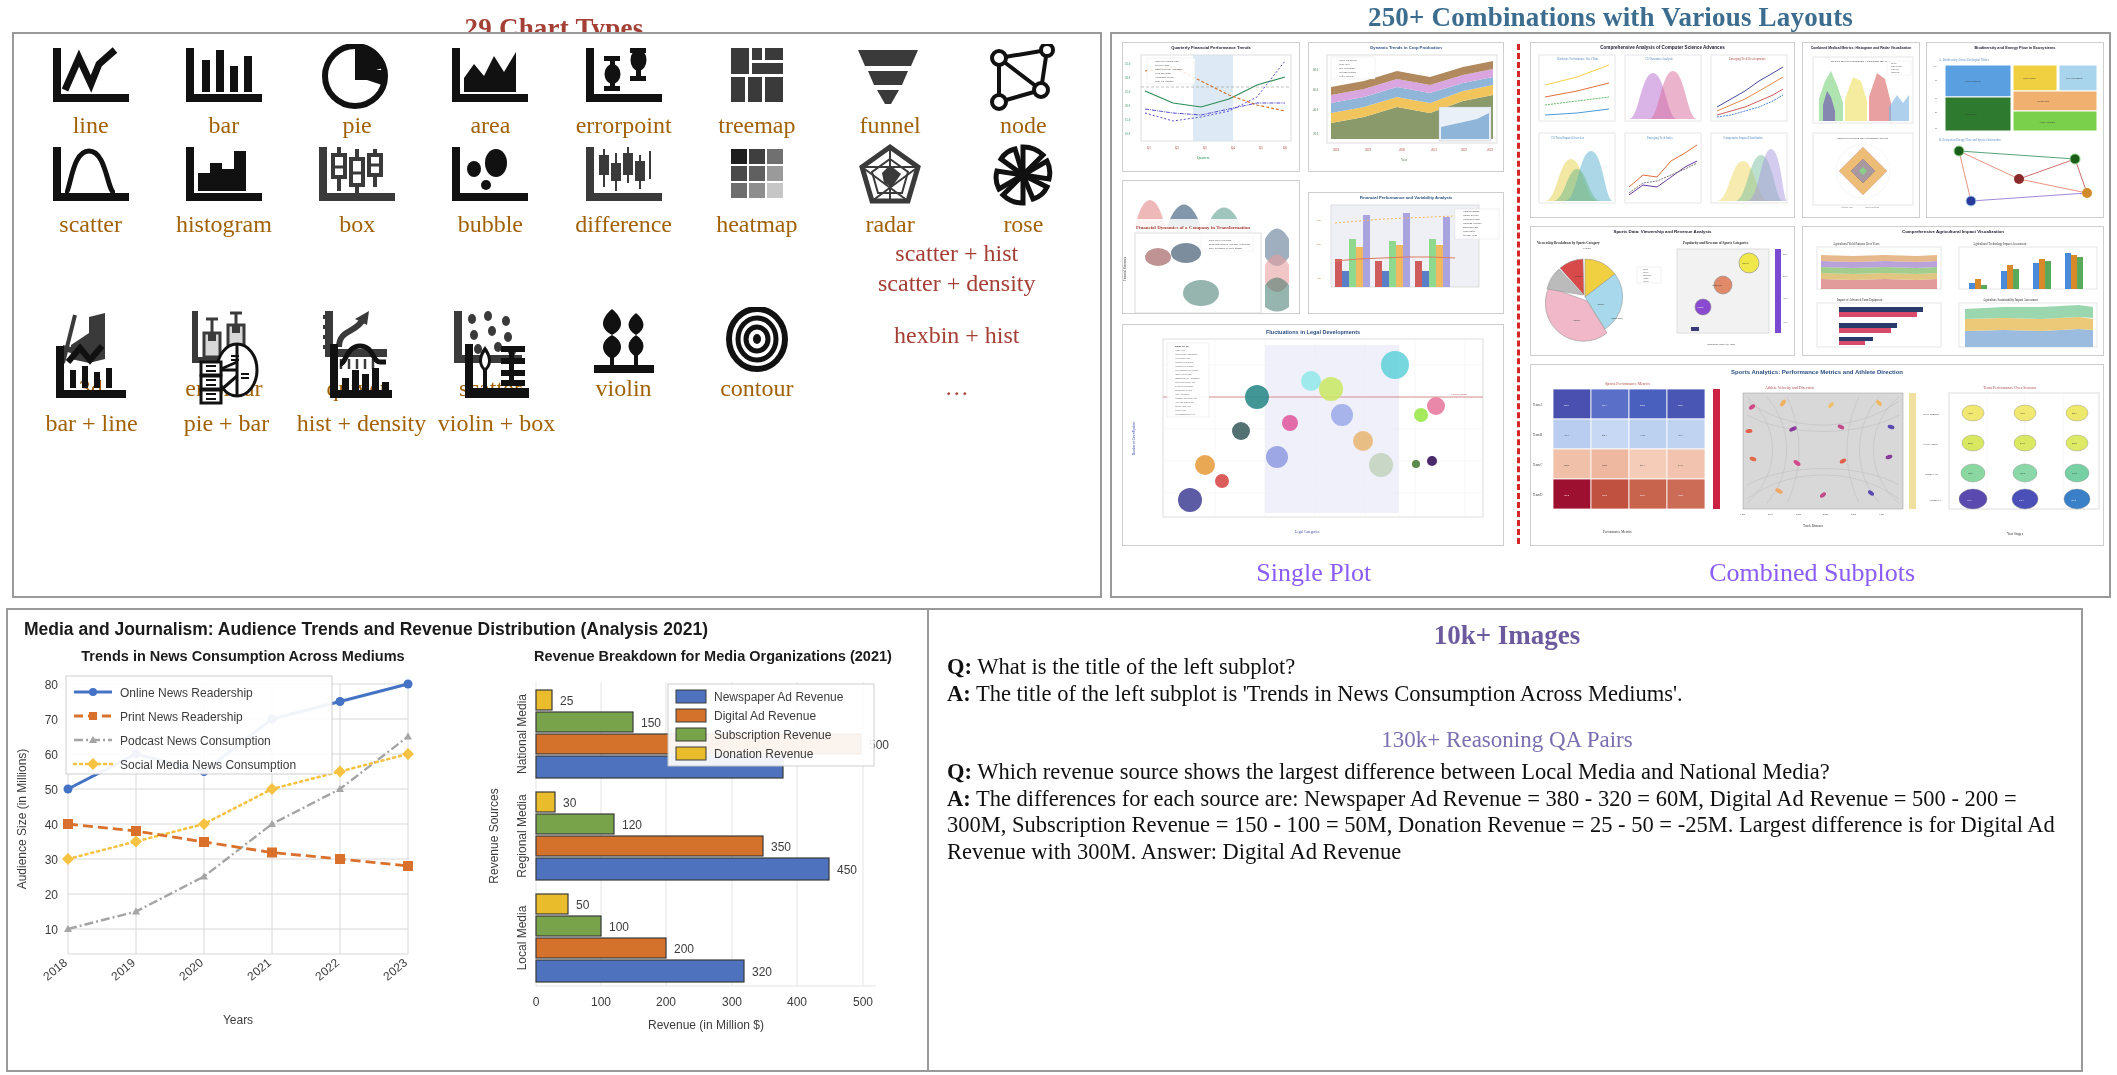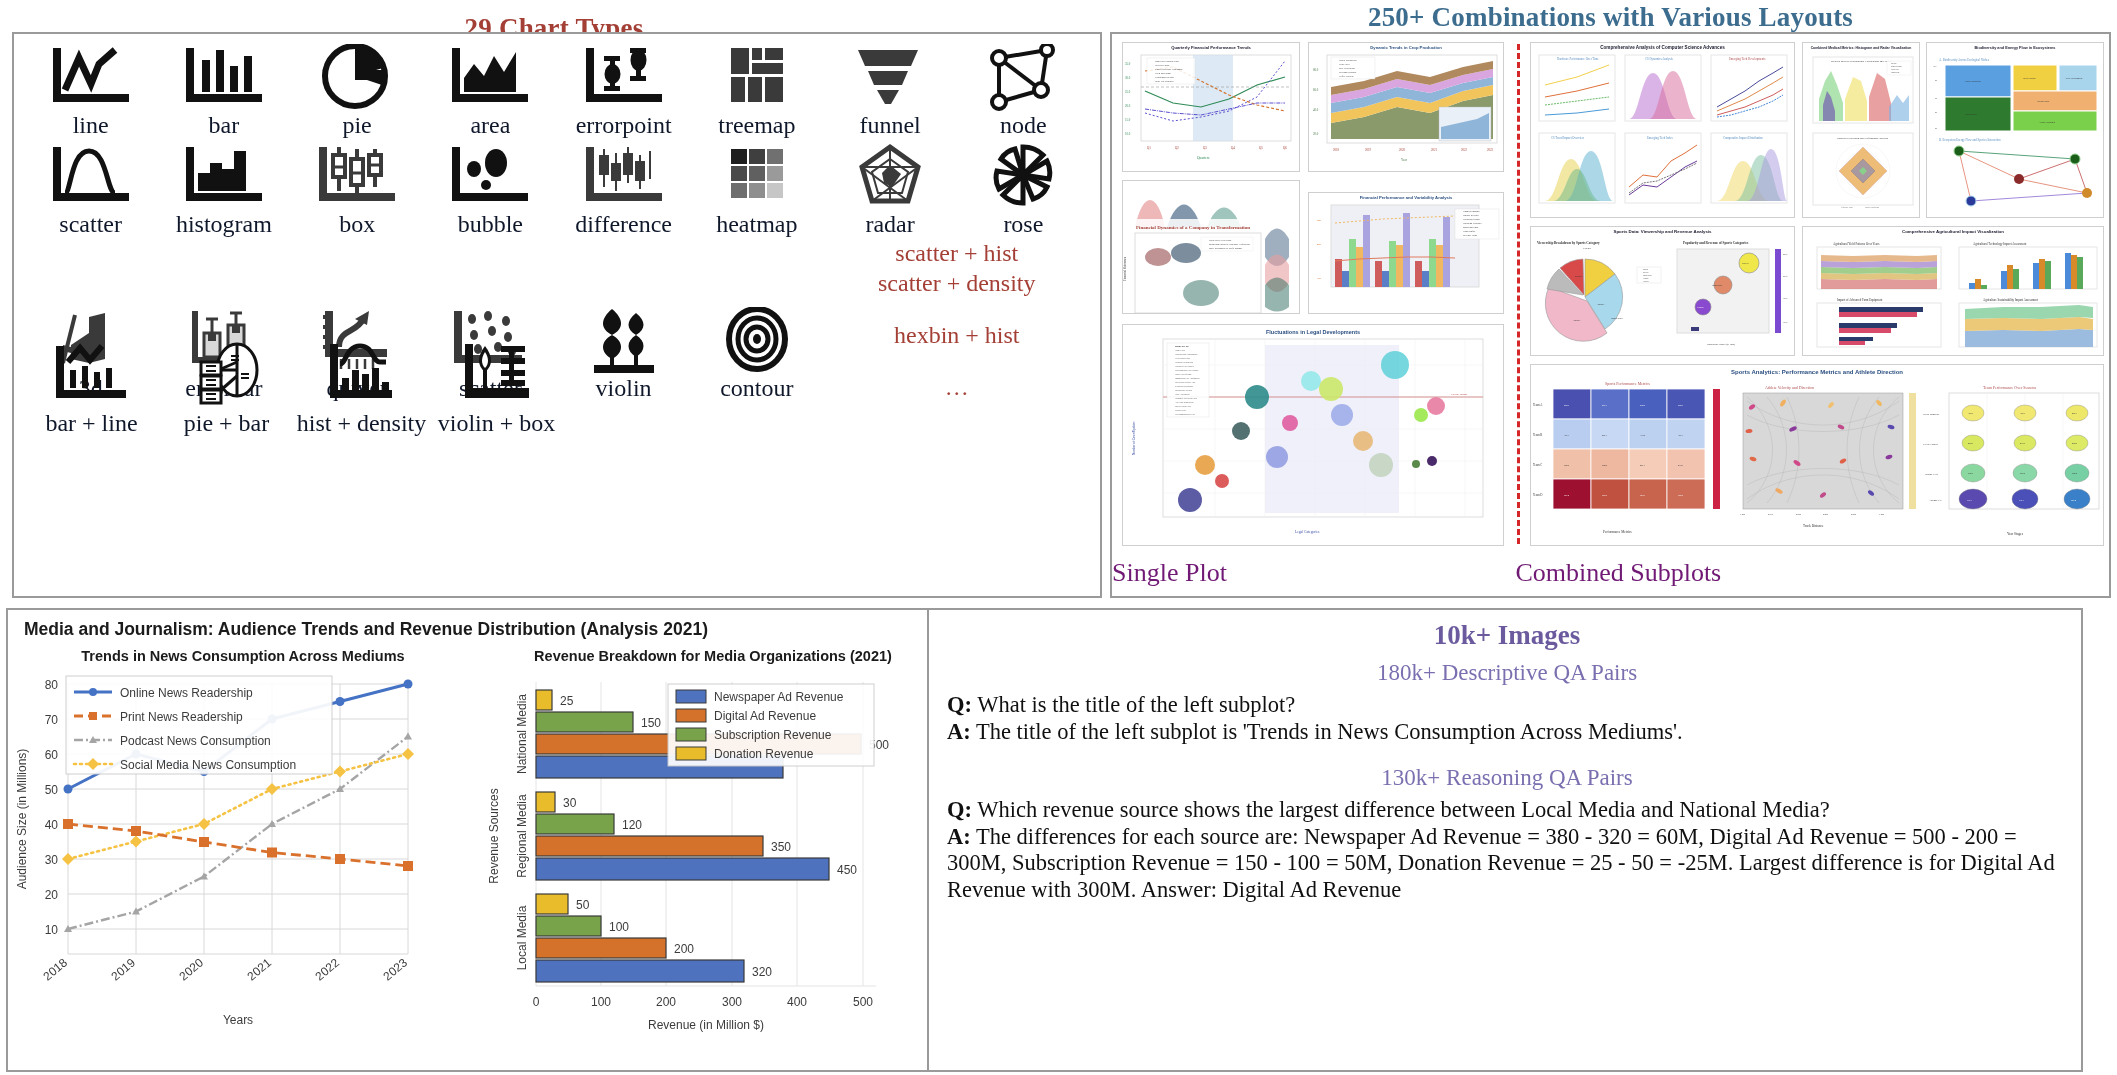--- a/index.html
+++ b/index.html
@@ -32,21 +32,21 @@
 
   .ct-grid { display:flex; flex-direction:column; gap:0px; height:100%; }
   .ct-row { display:flex; flex-direction:row; align-items:flex-end; }
   .ct-cell {
     display:flex; flex-direction:column; align-items:center; justify-content:flex-end;
     width:135px;
   }
   .ct-icon { height:72px; display:flex; align-items:flex-end; justify-content:center; }
   .ct-icon svg { display:block; }
   .ct-label {
-    color:#0f172a; font-size:24px; line-height:27px;
+    color:#a16207; font-size:24px; line-height:27px;
     font-family:"Liberation Serif", serif; white-space:nowrap;
   }
   .ct-textonly {
     color:#a43f36; font-size:24px; line-height:30px;
     font-family:"Liberation Serif", serif; white-space:nowrap;
     display:flex; align-items:center; justify-content:center;
   }
   .ct-textcol { width:270px; display:flex; flex-direction:column; align-items:center; justify-content:center; }
 
   
@@ -56,21 +56,21 @@
   #combos-inner { position:absolute; inset:0; }
   #combos-divider {
     position:absolute; left:405px; top:10px; width:0; height:500px;
     border-left:3px dashed #d62728;
   }
   .combos-caption-row {
     position:absolute; left:0; right:0; bottom:4px; height:38px;
     display:flex; align-items:center;
   }
   .combos-caption {
-    color:#701a75; font-size:26px; font-family:"Liberation Serif", serif; 
+    color:#8b5cf6; font-size:26px; font-family:"Liberation Serif", serif; text-align:center;
   }
   #cap-single { width:405px; }
   #cap-combined { width:596px; }
 
   
   .thumb {
     position:absolute; background:#fff; border:1px solid #cfcfcf; overflow:hidden;
   }
   .thumb-title {
     font-family:"Liberation Sans", sans-serif; font-weight:bold; text-align:center;
@@ -1336,21 +1336,20 @@
         </div>
 
       </div>
     </div>
   </div>
 
   <div id="qa-section">
     <div id="qa-box" class="panel-box">
       <div id="qa-h1">10k+ Images</div>
 
-      <div class="qa-sub">180k+ Descriptive QA Pairs</div>
 
       <div class="qa-line" style="margin-top:4px;">
         <span class="qa-tag">Q:</span>
         <span>What is the title of the left subplot?</span>
       </div>
       <div class="qa-line">
         <span class="qa-tag">A:</span>
         <span>The title of the left subplot is 'Trends in News Consumption Across Mediums'.</span>
       </div>
 

